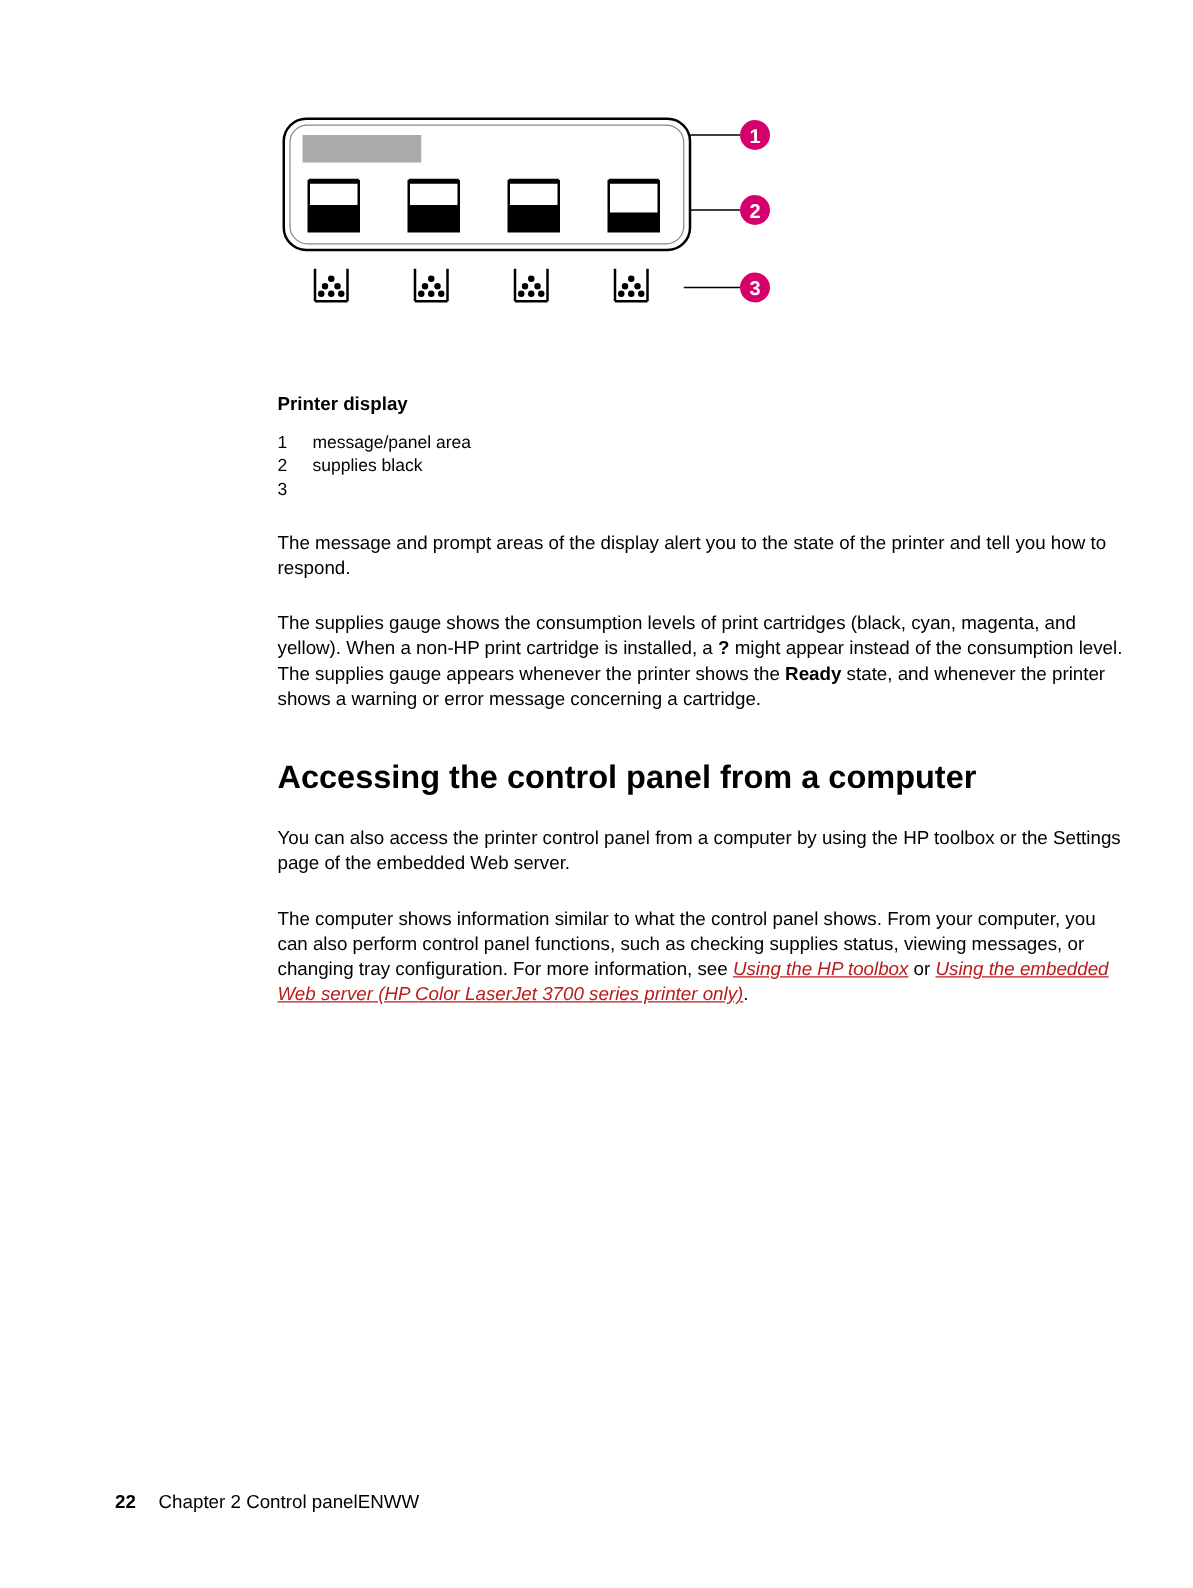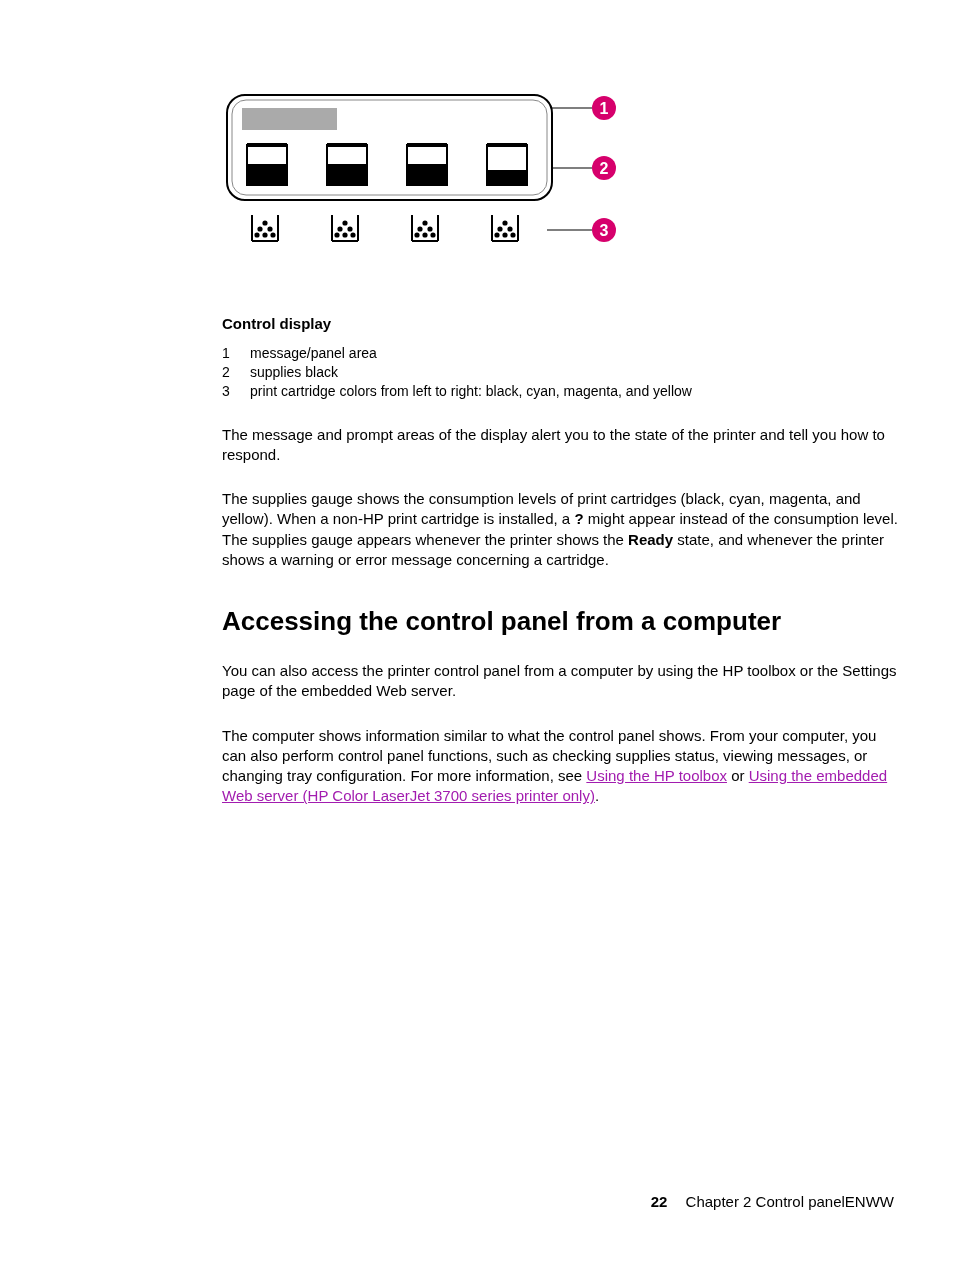--- a/index.html
+++ b/index.html
@@ -49,31 +49,32 @@
     margin-bottom: 14px;
     margin-top: 24px;
   }
   .h2 {
     font-size: 26px;
     font-weight: bold;
     margin-top: 36px;
     margin-bottom: 14px;
   }
   a.link {
-    color: #a21caf;
+    color: #b91c1c;
     text-decoration: underline;
+    font-style: italic;
   }
   .footer {
     position: absolute;
     bottom: 60px;
     left: 92px;
     right: 60px;
     font-size: 15px;
     display: flex;
-    justify-content: flex-end;
+    justify-content: flex-start;
   }
   .footer-left .pg {
     font-weight: bold;
     margin-right: 14px;
   }
   .bold { font-weight: bold; }
   
   .figure svg { display:block; }
 </style>
 </head>
@@ -169,34 +170,33 @@
               <circle cx="8" cy="14" r="1.6"></circle>
               <circle cx="18" cy="14" r="1.6"></circle>
             <circle cx="5" cy="20" r="1.6"></circle>
               <circle cx="13" cy="20" r="1.6"></circle>
               <circle cx="21" cy="20" r="1.6"></circle>
           </g>
         </g>
       </svg>
     </div>
 
-    <div class="sect-head">Control display</div>
+    <div class="sect-head">Printer display</div>
 
     <div class="legend">
       <div class="legend-row">
         <span class="legend-num">1</span>
         <span>message/panel area</span>
       </div>
       <div class="legend-row">
         <span class="legend-num">2</span>
         <span>supplies black</span>
       </div>
       <div class="legend-row">
         <span class="legend-num">3</span>
-        <span>print cartridge colors from left to right: black, cyan, magenta, and yellow</span>
       </div>
     </div>
 
     <div class="para">The message and prompt areas of the display alert you to the state of the printer and tell you how to respond.</div>
 
     <div class="para">
       <span>The supplies gauge shows the consumption levels of print cartridges (black, cyan, magenta, and yellow). When a non-HP print cartridge is installed, a </span><span class="bold">?</span><span> might appear instead of the consumption level. The supplies gauge appears whenever the printer shows the </span><span class="bold">Ready</span><span> state, and whenever the printer shows a warning or error message concerning a cartridge.</span>
     </div>
 
     <div class="h2">Accessing the control panel from a computer</div>

